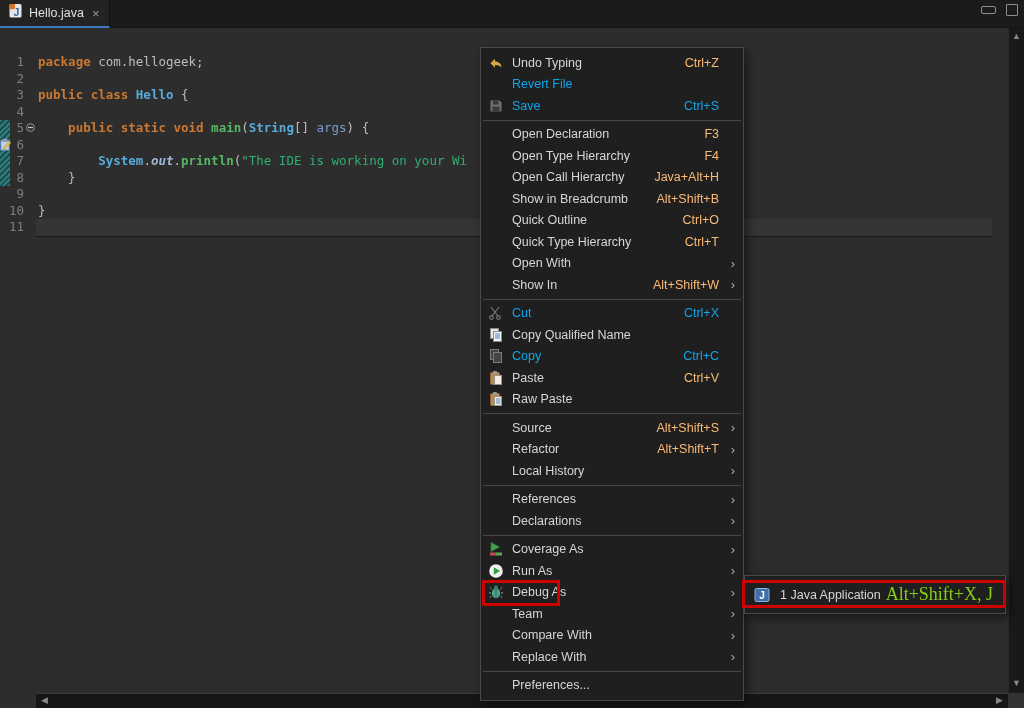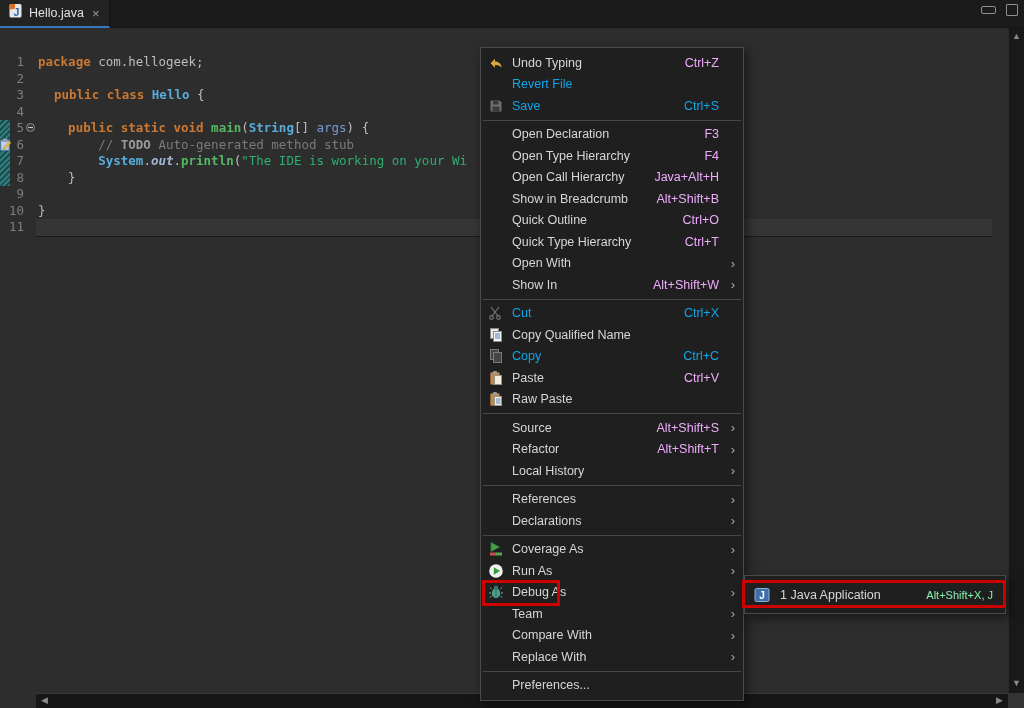--- a/index.html
+++ b/index.html
@@ -39,32 +39,32 @@
   .hscroll .left{position:absolute;left:5px;top:1px;font-size:9px;color:#8A8A8A;}
   .hscroll .right{position:absolute;right:5px;top:1px;font-size:9px;color:#8A8A8A;}
   .sb-corner{position:absolute;right:0;bottom:0;width:16px;height:15px;background:#333;z-index:5;}
 
   
   .menu{position:absolute;left:480px;top:47px;width:264px;background:#1F1F20;border:1px solid #4A4A4A;
     box-shadow:3px 4px 10px rgba(0,0,0,.5);padding:4px 0;box-sizing:border-box;z-index:15;}
   .mi{display:flex;align-items:center;height:21.5px;padding:0 8px 0 5px;}
   .mi-icon{flex:0 0 20px;width:20px;height:16px;display:flex;align-items:center;justify-content:center;margin-right:6px;}
   .mi-label{flex:1;font-size:12.5px;color:#D6D6D6;white-space:nowrap;}
-  .mi-shortcut{font-size:12.5px;color:#f0abfc;white-space:nowrap;}
+  .mi-shortcut{font-size:12.5px;color:#fdba74;white-space:nowrap;}
   .mi-arrow{flex:0 0 12px;width:12px;text-align:right;color:#ABABAB;font-size:13px;line-height:13px;margin-left:4px;}
   .mi.disabled .mi-label,.mi.disabled .mi-shortcut{color:#0ea5e9;}
   .menu-sep{height:1px;background:#474747;margin:3px 2px;}
 
   
   .submenu{position:absolute;left:744px;top:575px;width:262px;background:#1F1F20;border:1px solid #4A4A4A;
     box-shadow:3px 4px 10px rgba(0,0,0,.5);padding:5px 0;box-sizing:border-box;z-index:20;}
   .smi{display:flex;align-items:center;height:27px;padding:0 12px 0 7px;}
   .smi-icon{flex:0 0 20px;width:20px;height:16px;display:flex;align-items:center;justify-content:center;margin-right:8px;}
   .smi-label{flex:1;font-size:12.5px;color:#D6D6D6;white-space:nowrap;}
-  .smi-shortcut{font-size:11px;color:#86efac;white-space:nowrap;}
+  .smi-shortcut{font-size:18px;color:#84cc16;white-space:nowrap;font-family:Liberation Serif, serif;}
 
   
   .redbox{position:absolute;border:3px solid #CE0000;box-sizing:border-box;z-index:30;pointer-events:none;}
   .redbox.run-as{left:482px;top:580px;width:78px;height:26px;}
   .redbox.java-app{left:742px;top:580px;width:264px;height:28px;}
 </style>
 </head>
 <body>
 
 <div class="screen">
@@ -100,38 +100,37 @@
           <span class="ctext"><span style="color: rgb(203, 120, 50); font-weight: bold;">package </span><span style="color: rgb(189, 189, 189);">com.hellogeek;</span></span>
         </div>
         <div class="crow">
           <span class="ln" style="color: rgb(126, 126, 126);">2</span>
           <span class="fold"></span>
           <span class="ctext"></span>
         </div>
         <div class="crow">
           <span class="ln" style="color: rgb(126, 126, 126);">3</span>
           <span class="fold"></span>
-          <span class="ctext"><span style="color: rgb(203, 120, 50); font-weight: bold; margin-left: 16px;">public class </span><span style="color: rgb(87, 172, 220); font-weight: bold;">Hello</span><span style="color: rgb(189, 189, 189);"> {</span></span>
+          <span class="ctext"><span style="color: rgb(203, 120, 50); font-weight: bold;">public class </span><span style="color: rgb(87, 172, 220); font-weight: bold;">Hello</span><span style="color: rgb(189, 189, 189);"> {</span></span>
         </div>
         <div class="crow">
           <span class="ln" style="color: rgb(126, 126, 126);">4</span>
           <span class="fold"></span>
           <span class="ctext"></span>
         </div>
         <div class="crow">
           <span class="ln" style="color: rgb(126, 126, 126);">5</span>
           <span class="fold">
             <span class="fold-minus"></span>
           </span>
           <span class="ctext"><span style="color: rgb(189, 189, 189);">    </span><span style="color: rgb(203, 120, 50); font-weight: bold;">public static void </span><span style="color: rgb(85, 183, 99); font-weight: bold;">main</span><span style="color: rgb(189, 189, 189);">(</span><span style="color: rgb(87, 172, 220); font-weight: bold;">String</span><span style="color: rgb(189, 189, 189);">[] </span><span style="color: rgb(120, 152, 208);">args</span><span style="color: rgb(189, 189, 189);">) {</span></span>
         </div>
         <div class="crow">
           <span class="ln" style="color: rgb(126, 126, 126);">6</span>
           <span class="fold"></span>
-          <span class="ctext"><span style="color: rgb(189, 189, 189);">        </span><span style="color: rgb(122, 122, 122);">// </span><span style="color: rgb(155, 155, 155); font-weight: bold;">TODO</span><span style="color: rgb(122, 122, 122);"> Auto-generated method stub</span></span>
         </div>
         <div class="crow">
           <span class="ln" style="color: rgb(126, 126, 126);">7</span>
           <span class="fold"></span>
           <span class="ctext"><span style="color: rgb(189, 189, 189);">        </span><span style="color: rgb(87, 172, 220); font-weight: bold;">System</span><span style="color: rgb(189, 189, 189);">.</span><span style="color: rgb(159, 182, 212); font-style: italic; font-weight: bold;">out</span><span style="color: rgb(189, 189, 189);">.</span><span style="color: rgb(85, 183, 99); font-weight: bold;">println</span><span style="color: rgb(189, 189, 189);">(</span><span style="color: rgb(46, 174, 113);">"The IDE is working on your Wi</span></span>
         </div>
         <div class="crow">
           <span class="ln" style="color: rgb(126, 126, 126);">8</span>
           <span class="fold"></span>
           <span class="ctext"><span style="color: rgb(189, 189, 189);">    }</span></span>

